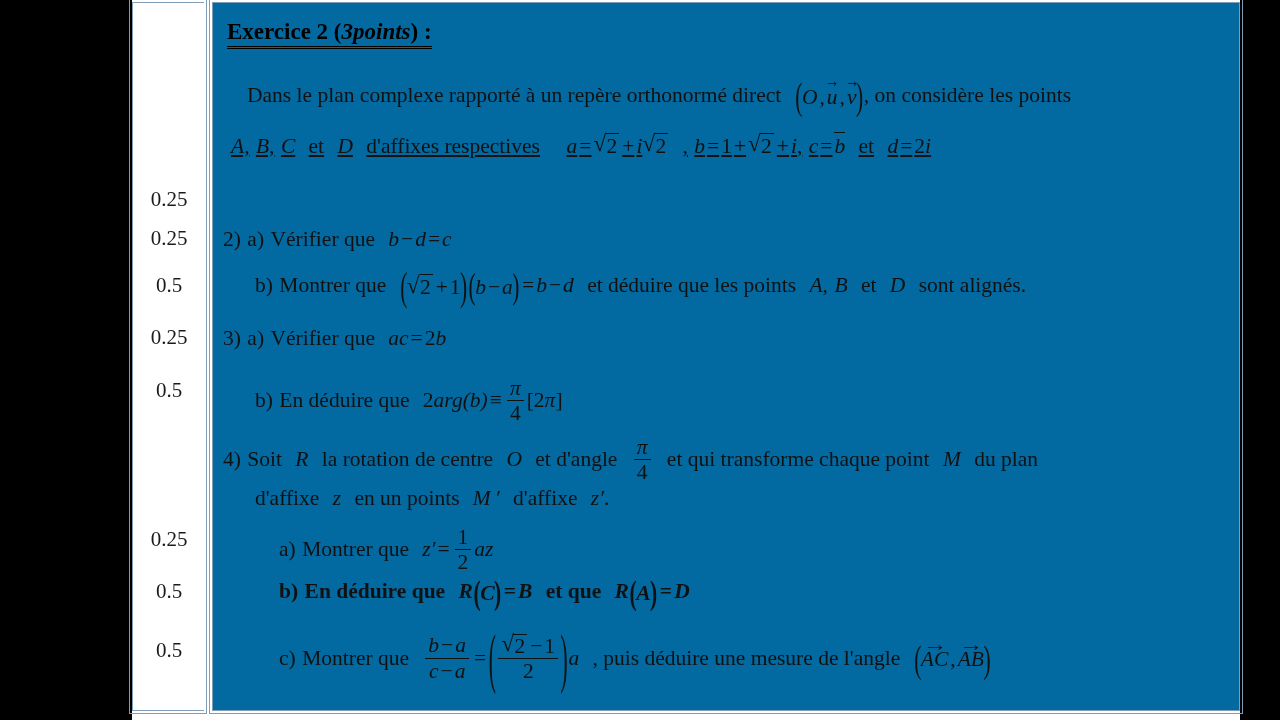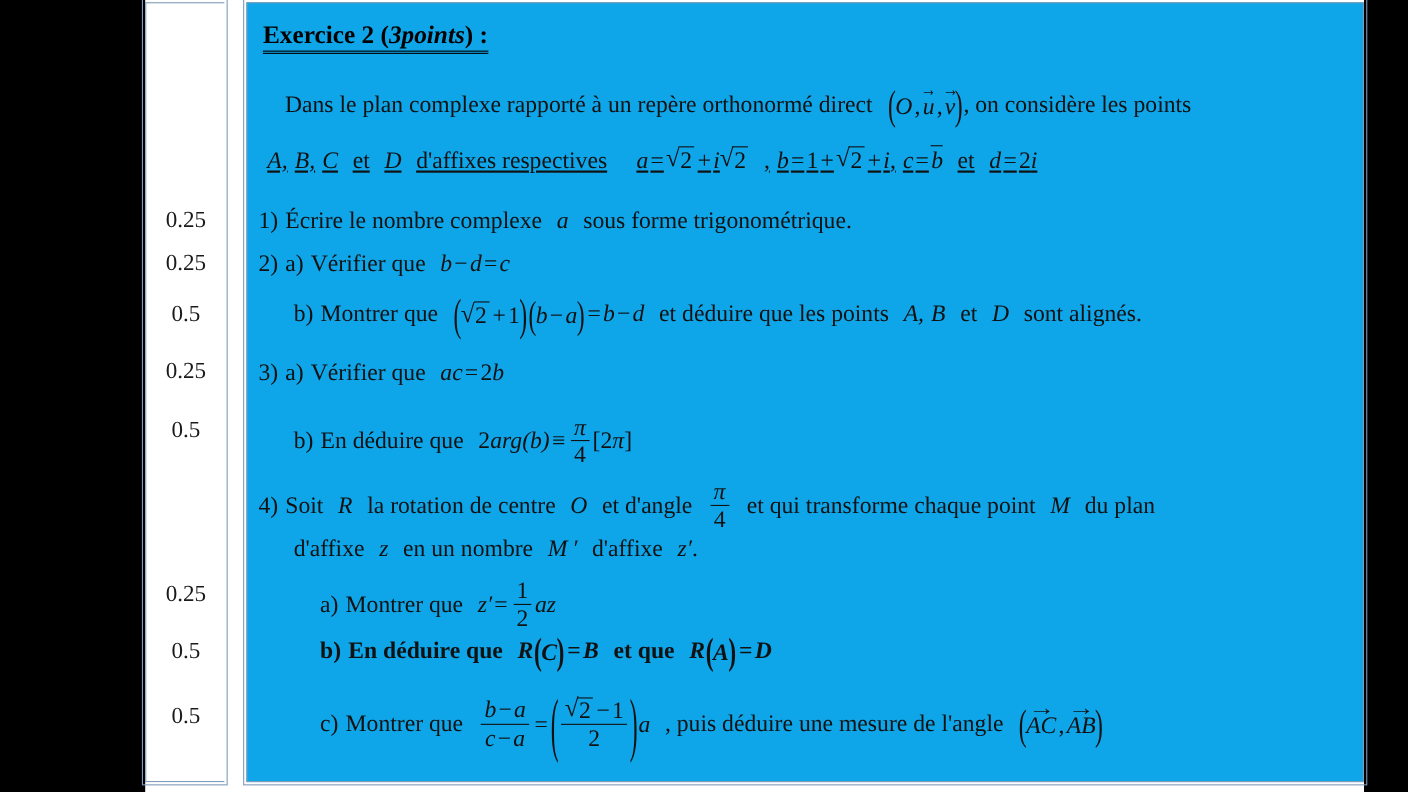--- a/index.html
+++ b/index.html
@@ -55,25 +55,25 @@
   .marks-inner {
     position: relative;
     width: 100%;
     height: 100%;
   }
 
   .col-body {
     position: relative;
     box-sizing: border-box;
     flex: 1;
-    margin-left: 20px;
+    margin-left: 8px;
     border: 1px solid #7f9cb8;
     outline: 1px solid #7f9cb8;
     outline-offset: 2px;
-    background: #0ea5e9;
+    background: #0369a1;
   }
   .body-inner {
     position: relative;
     width: 100%;
     height: 100%;
     padding: 0;
   }
 
   
   .mark {
@@ -238,23 +238,20 @@
           </div>
 
           <div class="line" style="left:34px; top:80px;">
             <span>Dans le plan complexe rapporté à un repère orthonormé direct</span><span class="spw"></span><span class="bigparen math" style="--py:1.75"><span class="mi">O</span><span class="mo">,</span><span class="vec"><span class="vbody mi">u</span></span><span class="mo">,</span><span class="vec"><span class="vbody mi">v</span></span></span><span>, on considère les points</span>
           </div>
 
           <div class="line" style="left:18px; top:127px;text-decoration:underline;">
             <span class="mi">A,</span><span class="sp"></span><span class="mi">B,</span><span class="sp"></span><span class="mi">C</span><span class="spw"></span><span>et</span><span class="spw"></span><span class="mi">D</span><span class="spw"></span><span>d'affixes respectives</span><span class="spw"></span><span class="spw"></span><span class="math"><span class="mi">a</span><span class="mo">=</span><span class="sqrt"><span class="radicand">2</span></span><span class="mo">+</span><span class="mi">i</span><span class="sqrt"><span class="radicand">2</span></span></span><span class="spw"></span><span>,</span><span class="sp"></span><span class="math"><span class="mi">b</span><span class="mo">=</span><span class="mn">1</span><span class="mo">+</span><span class="sqrt"><span class="radicand">2</span></span><span class="mo">+</span><span class="mi">i</span></span><span>,</span><span class="sp"></span><span class="math"><span class="mi">c</span><span class="mo">=</span><span class="conj mi">b</span></span><span class="spw"></span><span>et</span><span class="spw"></span><span class="math"><span class="mi">d</span><span class="mo">=</span><span class="mn">2</span><span class="mi">i</span></span>
           </div>
 
-          <div class="line" style="left:10px; top:185px;">
-            <span>1)</span><span class="sp"></span><span>Écrire le nombre complexe</span><span class="spw"></span><span class="mi">a</span><span class="spw"></span><span>sous forme trigonométrique.</span>
-          </div>
 
           <div class="line" style="left:10px; top:224px;">
             <span>2)</span><span class="sp"></span><span>a)</span><span class="sp"></span><span>Vérifier que</span><span class="spw"></span><span class="math"><span class="mi">b</span><span class="mo">−</span><span class="mi">d</span><span class="mo">=</span><span class="mi">c</span></span>
           </div>
 
           <div class="line" style="left:42px; top:270px;">
             <span>b)</span><span class="sp"></span><span>Montrer que</span><span class="spw"></span><span class="math"><span class="bigparen" style="--py:1.9"><span class="sqrt"><span class="radicand">2</span></span><span class="mo">+</span><span class="mn">1</span></span><span class="bigparen" style="--py:1.65"><span class="mi">b</span><span class="mo">−</span><span class="mi">a</span></span><span class="mo">=</span><span class="mi">b</span><span class="mo">−</span><span class="mi">d</span></span><span class="spw"></span><span>et déduire que les points</span><span class="spw"></span><span class="mi">A,</span><span class="sp"></span><span class="mi">B</span><span class="spw"></span><span>et</span><span class="spw"></span><span class="mi">D</span><span class="spw"></span><span>sont alignés.</span>
           </div>
 
           <div class="line" style="left:10px; top:323px;">
@@ -263,21 +260,21 @@
 
           <div class="line" style="left:42px; top:375px;">
             <span>b)</span><span class="sp"></span><span>En déduire que</span><span class="spw"></span><span class="math"><span class="mn">2</span><span class="mi">arg</span><span class="mi">(</span><span class="mi">b</span><span class="mi">)</span><span class="mo">≡</span><span class="frac"><span class="num mi">π</span><span class="den mn">4</span></span><span class="mn">[</span><span class="mn">2</span><span class="mi">π</span><span class="mn">]</span></span>
           </div>
 
           <div class="line" style="left:10px; top:434px;">
             <span>4)</span><span class="sp"></span><span>Soit</span><span class="spw"></span><span class="mi">R</span><span class="spw"></span><span>la rotation de centre</span><span class="spw"></span><span class="mi">O</span><span class="spw"></span><span>et d'angle</span><span class="spw"></span><span class="frac"><span class="num mi">π</span><span class="den mn">4</span></span><span class="spw"></span><span>et qui transforme chaque point</span><span class="spw"></span><span class="mi">M</span><span class="spw"></span><span>du plan</span>
           </div>
 
           <div class="line" style="left:42px; top:483px;">
-            <span>d'affixe</span><span class="spw"></span><span class="mi">z</span><span class="spw"></span><span>en un nombre</span><span class="spw"></span><span class="mi">M ′</span><span class="spw"></span><span>d'affixe</span><span class="spw"></span><span class="mi">z′</span><span>.</span>
+            <span>d'affixe</span><span class="spw"></span><span class="mi">z</span><span class="spw"></span><span>en un points</span><span class="spw"></span><span class="mi">M ′</span><span class="spw"></span><span>d'affixe</span><span class="spw"></span><span class="mi">z′</span><span>.</span>
           </div>
 
           <div class="line" style="left:66px; top:524px;">
             <span>a)</span><span class="sp"></span><span>Montrer que</span><span class="spw"></span><span class="math"><span class="mi">z′</span><span class="mo">=</span><span class="frac"><span class="num mn">1</span><span class="den mn">2</span></span><span class="mi">az</span></span>
           </div>
 
           <div class="line" style="left:66px; top:576px;font-weight:bold;">
             <span>b)</span><span class="sp"></span><span>En déduire que</span><span class="spw"></span><span class="math"><span class="mi">R</span><span class="bigparen" style="--py:1.6"><span class="mi">C</span></span><span class="mo">=</span><span class="mi">B</span></span><span class="spw"></span><span>et que</span><span class="spw"></span><span class="math"><span class="mi">R</span><span class="bigparen" style="--py:1.6"><span class="mi">A</span></span><span class="mo">=</span><span class="mi">D</span></span>
           </div>
 

